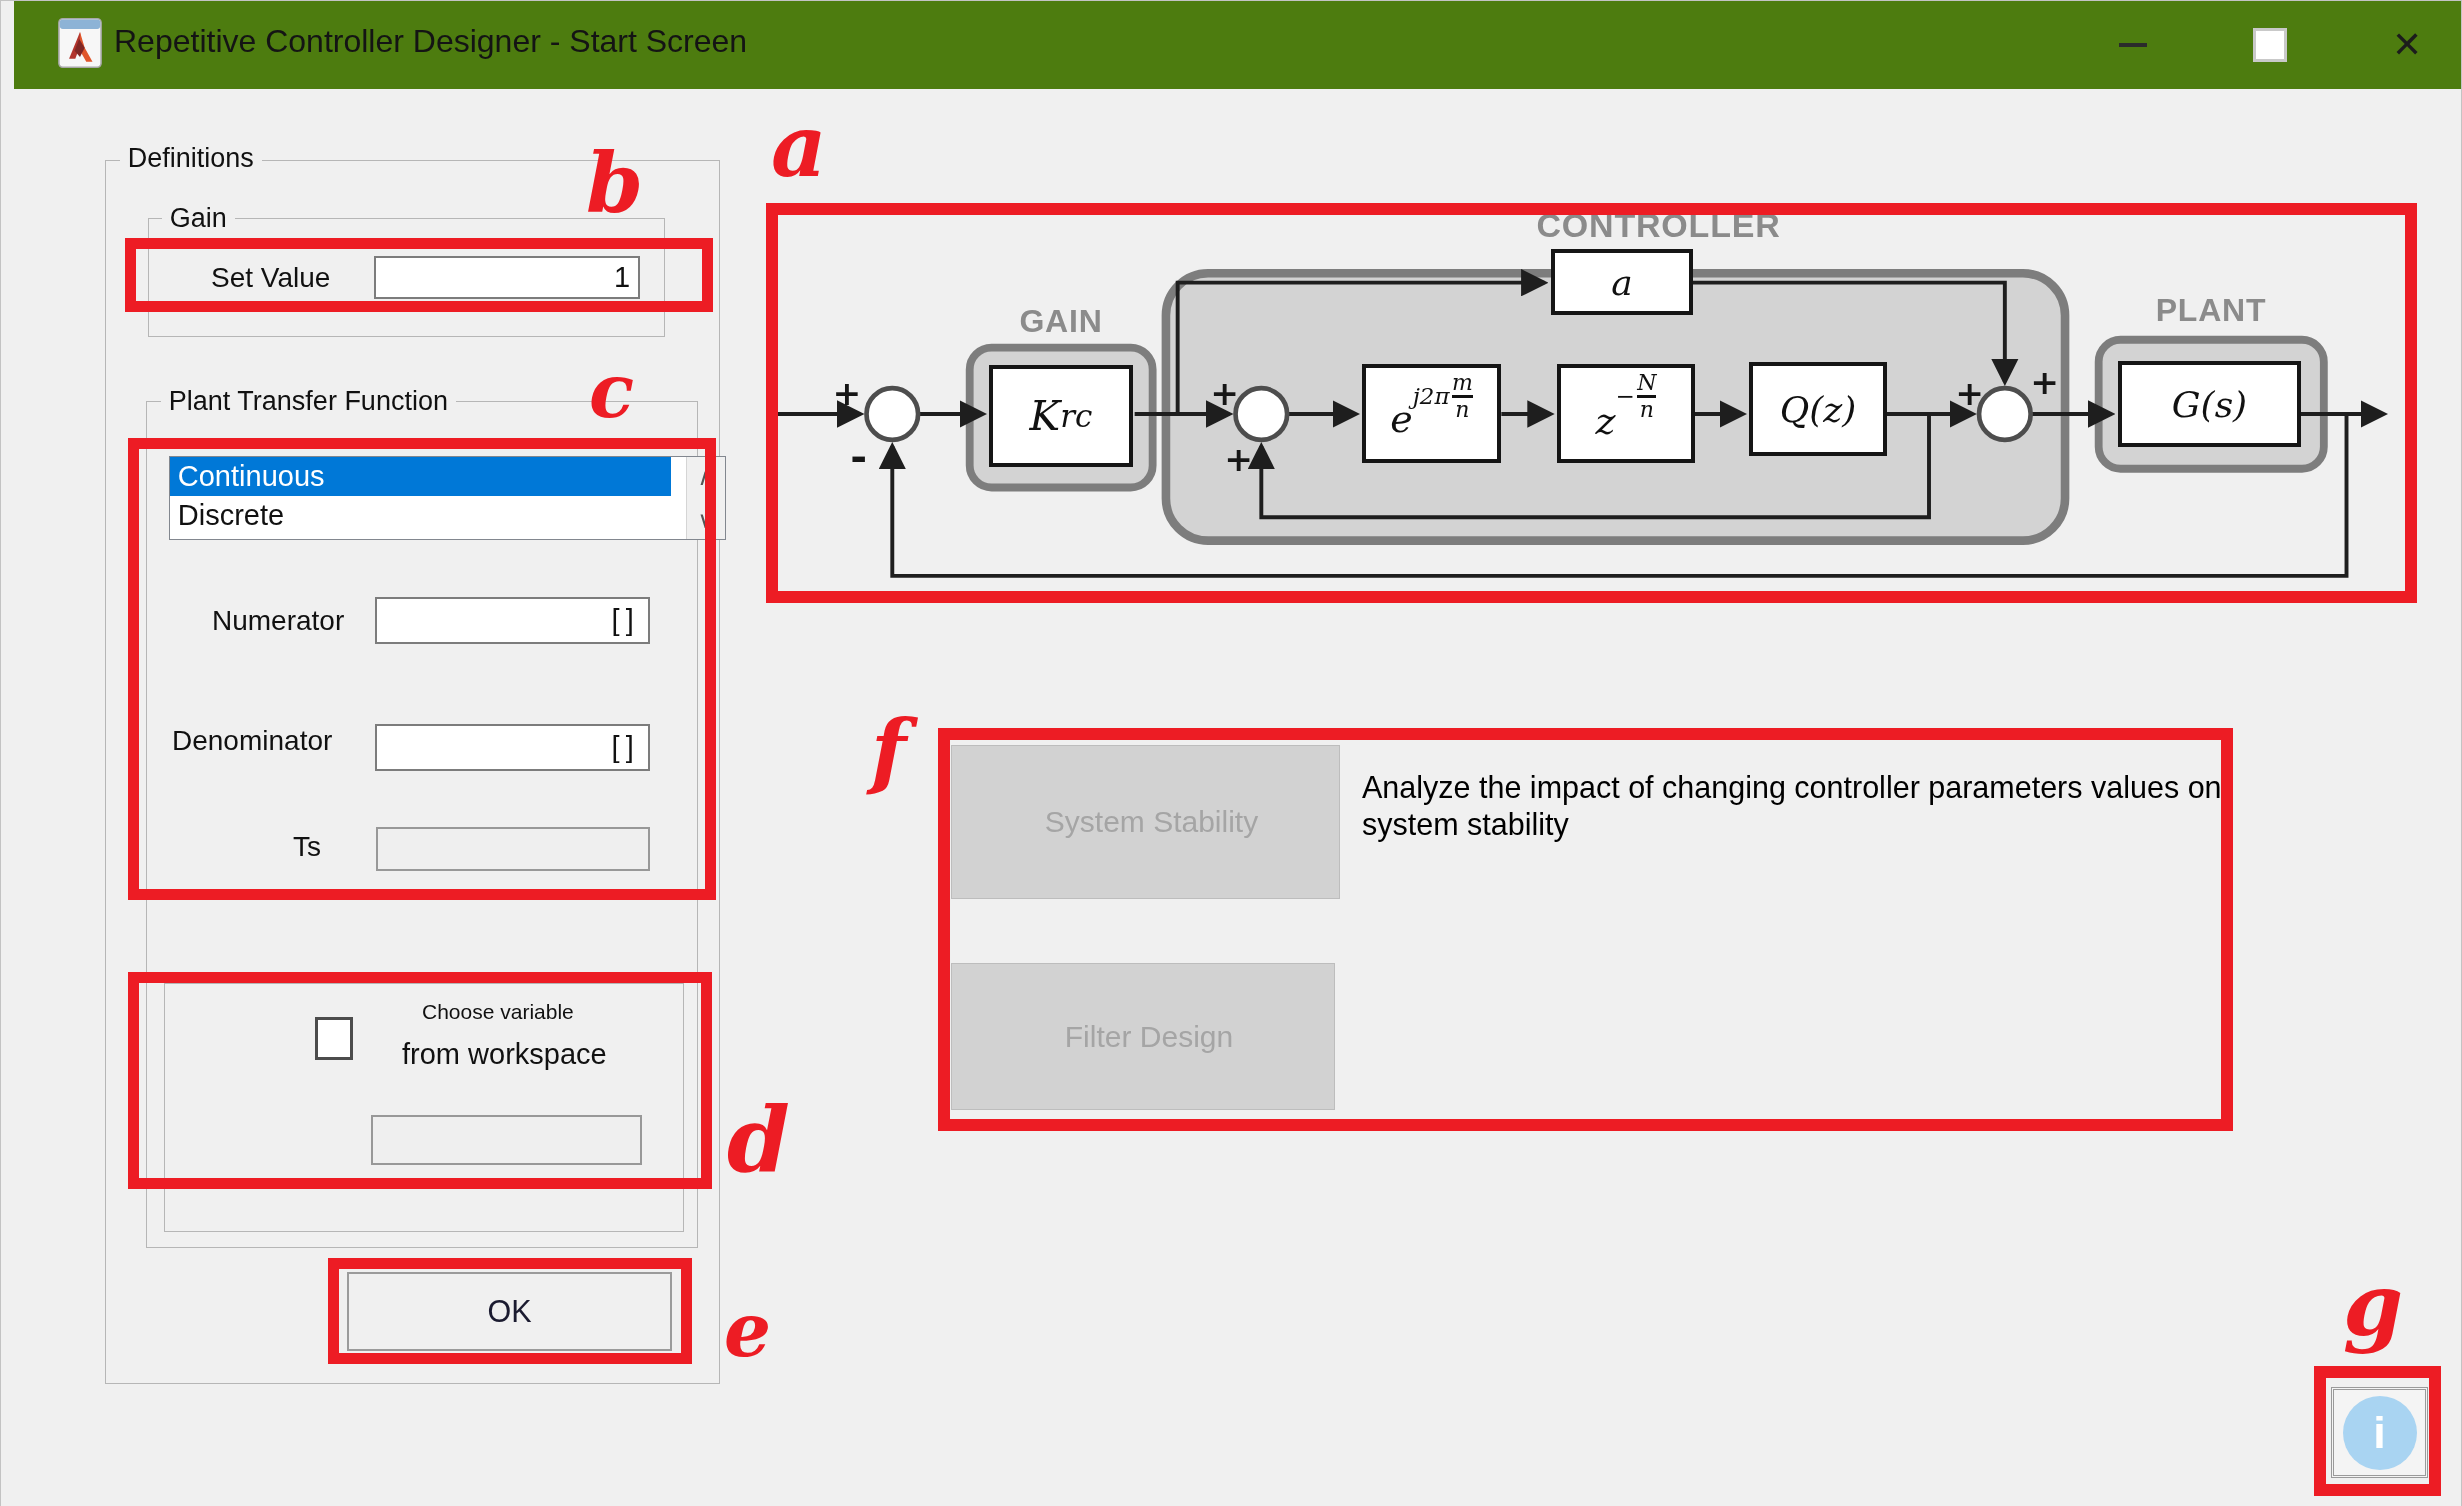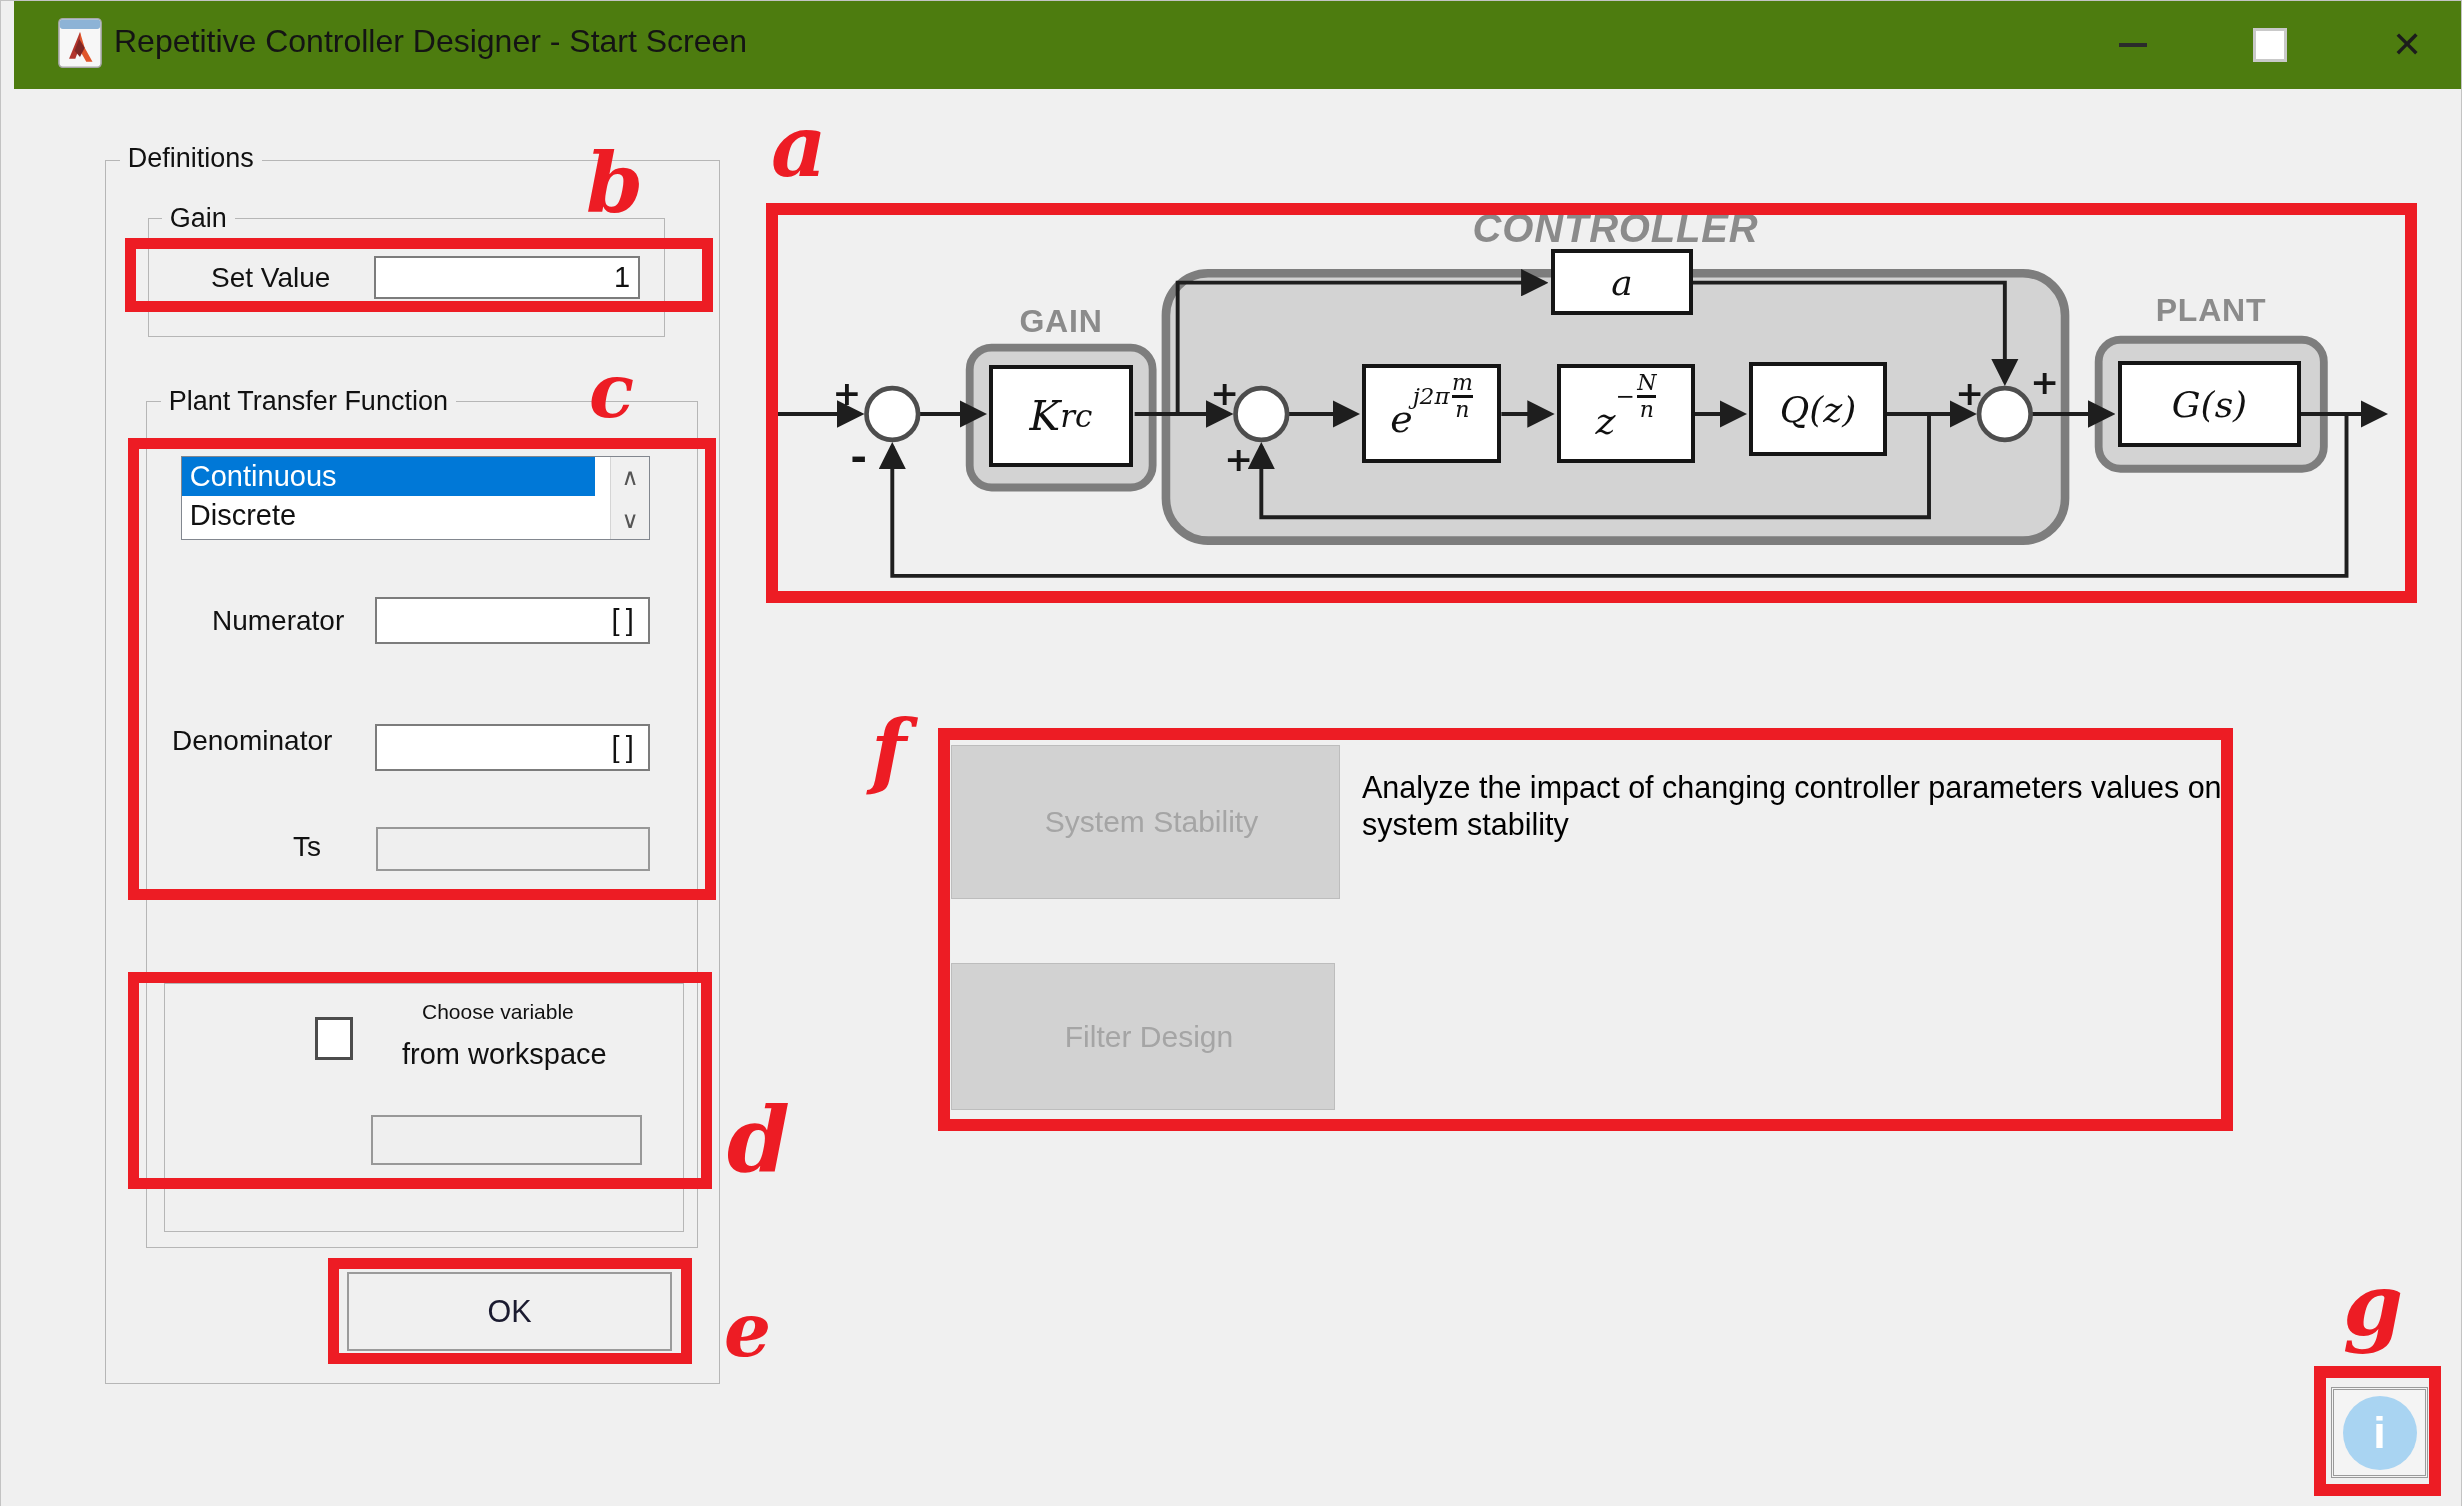--- a/index.html
+++ b/index.html
@@ -79,21 +79,21 @@
   <div class="grouplabel" style="left:119px;top:142px;">Definitions</div>
 
   <div class="groupbox" style="left:147px;top:217px;width:515px;height:117px;"></div>
   <div class="grouplabel" style="left:161px;top:202px;">Gain</div>
   <div class="field-label" style="left:210px;top:261px;">Set Value</div>
   <div class="text-input" style="left:373px;top:255px;width:266px;height:43px;">1</div>
 
   <div class="groupbox" style="left:145px;top:400px;width:550px;height:845px;"></div>
   <div class="grouplabel" style="left:160px;top:385px;">Plant Transfer Function</div>
 
-  <div class="listbox" style="left:180px;top:455px;width:469px;height:84px;gap:15px;">
+  <div class="listbox" style="left:168px;top:455px;width:557px;height:84px;gap:15px;">
     <div class="list-items">
       <div class="list-item selected">Continuous</div>
       <div class="list-item">Discrete</div>
     </div>
     <div class="scrollbar">
       <div class="scroll-arrow">∧</div>
       <div class="scroll-arrow">∨</div>
     </div>
   </div>
 
@@ -148,21 +148,21 @@
     <g font-family="DejaVu Serif, serif" font-weight="bold" font-size="44" fill="#161616" text-anchor="middle">
       <text x="1082" y="516">+</text>
       <text x="1097" y="600" font-size="52">-</text>
       <text x="1565" y="516">+</text>
       <text x="1583" y="601">+</text>
       <text x="2518" y="516">+</text>
       <text x="2614" y="503">+</text>
     </g>
   </svg>
 
-  <div class="zone-label" style="left:1419px;top:205px;width:391px;font-size:40px;font-style:italic;">CONTROLLER</div>
+  <div class="zone-label" style="left:1462px;top:205px;width:391px;font-size:34px;">CONTROLLER</div>
   <div class="zone-label" style="left:982px;top:302px;width:156px;">GAIN</div>
   <div class="zone-label" style="left:2132px;top:291px;width:156px;">PLANT</div>
 
   <div class="blk" style="left:988px;top:364px;width:144px;height:102px;">
     <span style="font-size:41px;">K</span>
       <span style="font-size:31px;">rc</span>
   </div>
   <div class="blk" style="left:1550px;top:248px;width:142px;height:66px;font-size:36px;">
     <span>a</span>
   </div>

